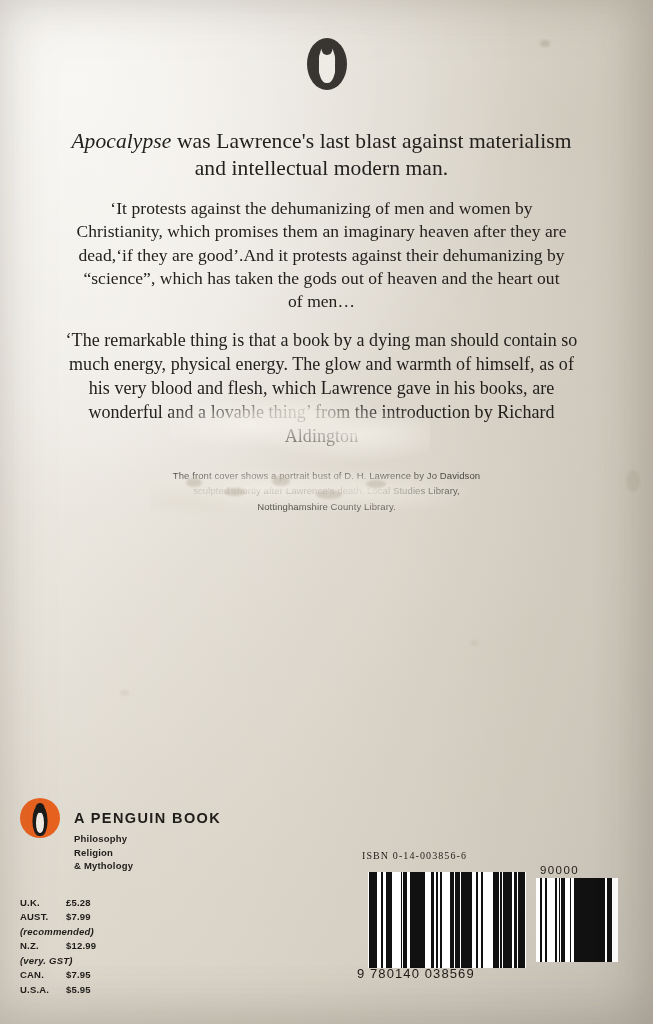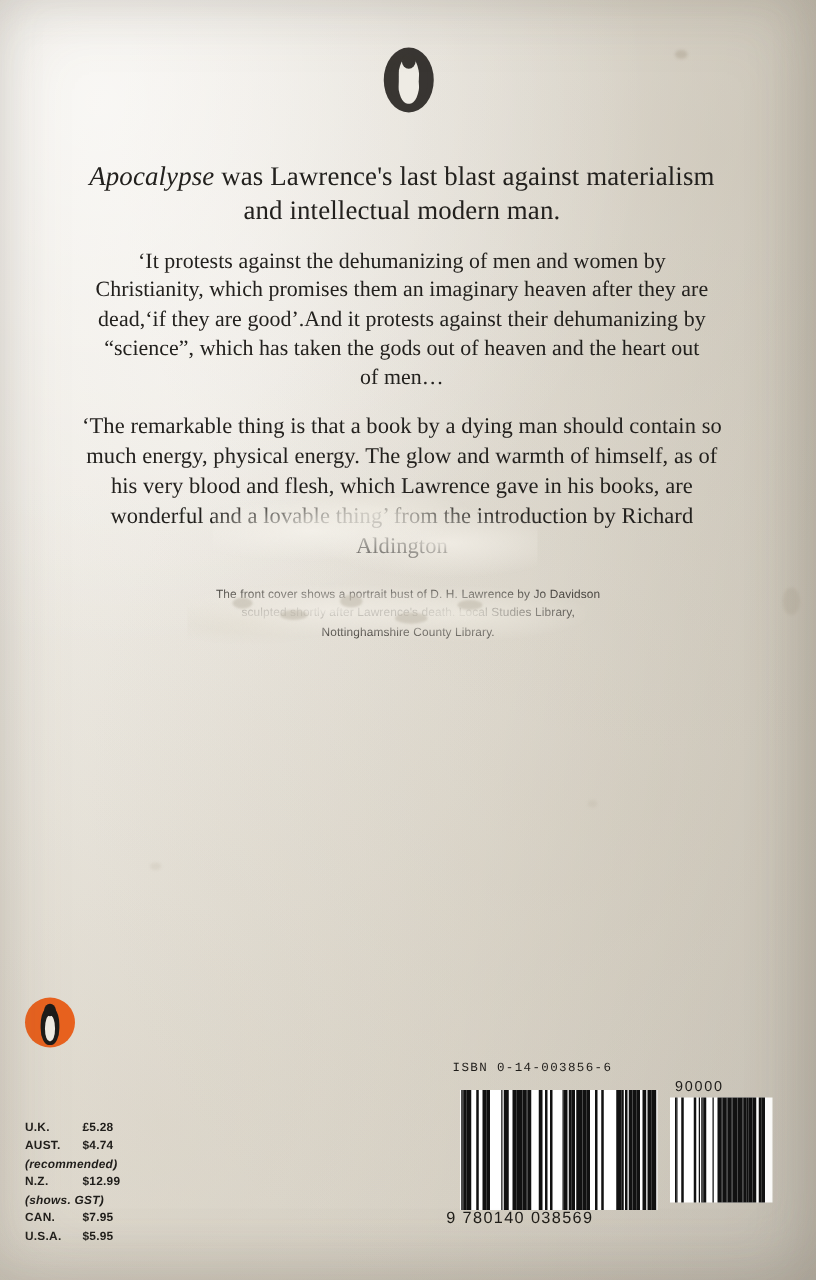--- a/index.html
+++ b/index.html
@@ -269,21 +269,21 @@
   }
   .prices .ccy { width: 46px; display: inline-block; }
   .prices .amt { display: inline-block; }
   .prices .note { display: block; font-style: italic; }
 
   
   .isbn {
     position: absolute;
     left: 362px;
     top: 850px;
-    font-family: Liberation Mono, monospace;
+    font-family: Liberation Serif, serif;
     font-size: 10px;
     letter-spacing: 1.1px;
     color: #1f1d1a;
   }
   .ean5-digits {
     position: absolute;
     left: 540px;
     top: 864px;
     font-family: "Liberation Sans", sans-serif;
     font-size: 11.5px;
@@ -383,36 +383,44 @@
   <div class="blemish" style="left:470px; top:640px; width:8px; height:6px; opacity:0.35;"></div>
 
   <div class="bottom-logo">
     <div class="circle">
       <div class="cp-body"></div>
       <div class="cp-belly"></div>
       <div class="cp-head"></div>
     </div>
   </div>
 
+  <div class="imprint">
+    <div class="pb">A PENGUIN BOOK</div>
+    <div class="cat">
+      <div>Philosophy</div>
+      <div>Religion</div>
+      <div>&amp; Mythology</div>
+    </div>
+  </div>
 
   <div class="prices">
     <div class="row">
         <span class="ccy">U.K.</span>
         <span class="amt">£5.28</span>
       </div>
     <div class="row">
         <span class="ccy">AUST.</span>
-        <span class="amt">$4.74</span>
+        <span class="amt">$7.99</span>
       </div>
     <div class="note">(recommended)</div>
     <div class="row">
         <span class="ccy">N.Z.</span>
         <span class="amt">$12.99</span>
       </div>
-    <div class="note">(shows.     GST)</div>
+    <div class="note">(very.     GST)</div>
     <div class="row">
         <span class="ccy">CAN.</span>
         <span class="amt">$7.95</span>
       </div>
     <div class="row">
         <span class="ccy">U.S.A.</span>
         <span class="amt">$5.95</span>
       </div>
   </div>
 

